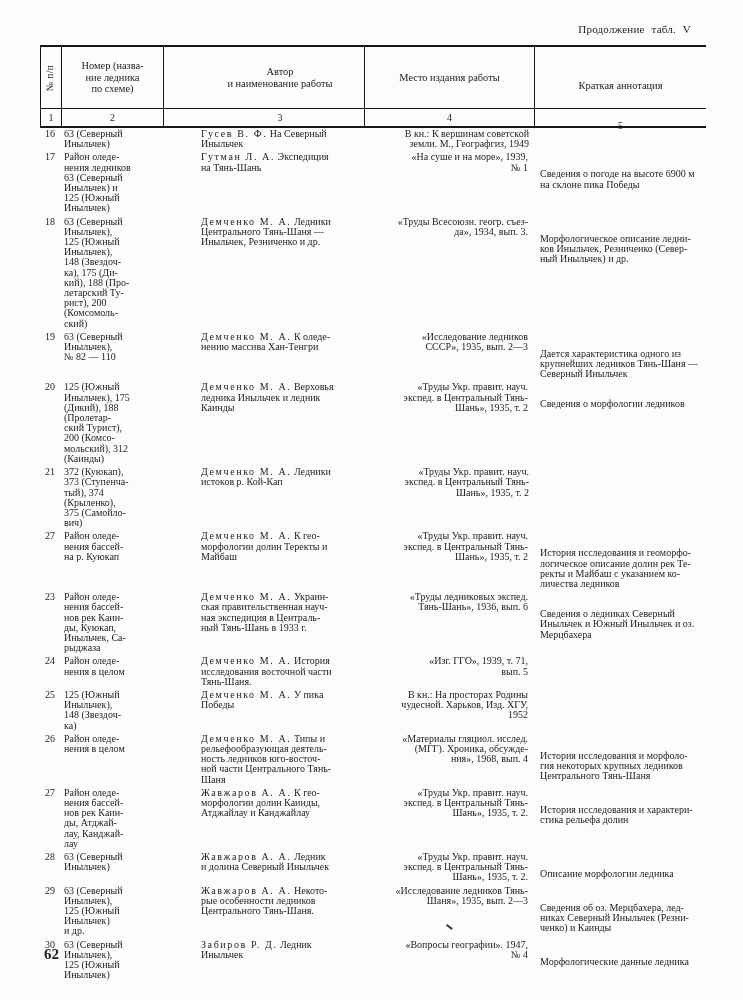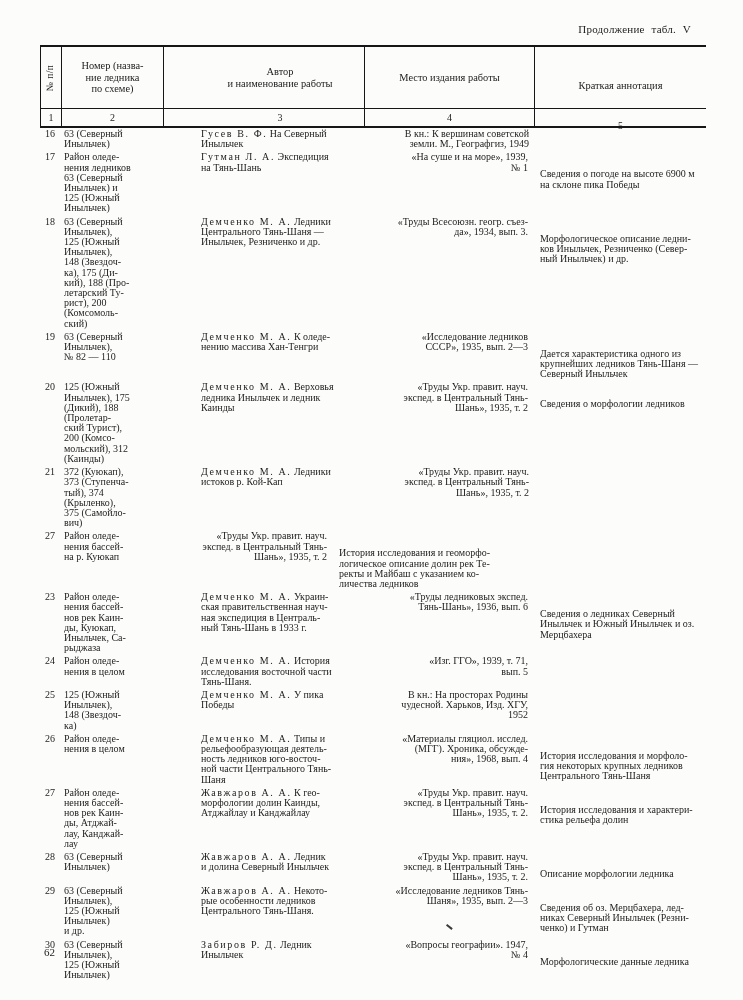--- a/index.html
+++ b/index.html
@@ -60,21 +60,22 @@
   }
   .row .cell:last-child { border-right: none; }
   .row .col-no      { padding-left: 5px; }
   .row .col-glacier { padding-left: 3px;  padding-right: 4px; }
   .row .col-author  { padding-left: 6px;  padding-right: 5px; }
   .row .col-place   { padding-left: 13px; padding-right: 5px; }
   .row .col-annot   { padding-left: 6px; }
   .author-name { letter-spacing: 1.6px; }
   .pagenum {
     position: absolute; left: 44px; top: 946px;
-    font-size: 11px;
+    font-size: 15px;
+    font-weight: bold;
   }
   .artifact {
     position: absolute; left: 446px; top: 926px;
     width: 7px; height: 1.5px; background: #3a3a3a;
     transform: rotate(38deg);
   }
 </style>
 </head>
 <body>
 
@@ -199,20 +200,23 @@
     <div class="cell col-place">«Труды Укр. правит. науч.
 экспед. в Центральный Тянь-
 Шань», 1935, т. 2</div>
   </div>
 
   <div class="row">
     <div class="cell col-no">27</div>
     <div class="cell col-glacier">Район оледе-
 нения бассей-
 на р. Куюкап</div>
+    <div class="cell col-author"><span class="author-name">Демченко М. А.</span><span> К гео-
+морфологии долин Теректы и
+Майбаш</span></div>
     <div class="cell col-place">«Труды Укр. правит. науч.
 экспед. в Центральный Тянь-
 Шань», 1935, т. 2</div>
     <div class="cell col-annot">История исследования и геоморфо-
 логическое описание долин рек Те-
 ректы и Майбаш с указанием ко-
 личества ледников</div>
   </div>
 
   <div class="row">
@@ -314,21 +318,21 @@
 125 (Южный
 Иныльчек)
 и др.</div>
     <div class="cell col-author"><span class="author-name">Жавжаров А. А.</span><span> Некото-
 рые особенности ледников
 Центрального Тянь-Шаня.</span></div>
     <div class="cell col-place">«Исследование ледников Тянь-
 Шаня», 1935, вып. 2—3</div>
     <div class="cell col-annot">Сведения об оз. Мерцбахера, лед-
 никах Северный Иныльчек (Резни-
-ченко) и Гутман</div>
+ченко) и Каинды</div>
   </div>
 
   <div class="row">
     <div class="cell col-no">30</div>
     <div class="cell col-glacier">63 (Северный
 Иныльчек),
 125 (Южный
 Иныльчек)</div>
     <div class="cell col-author"><span class="author-name">Забиров Р. Д.</span><span> Ледник
 Иныльчек</span></div>

